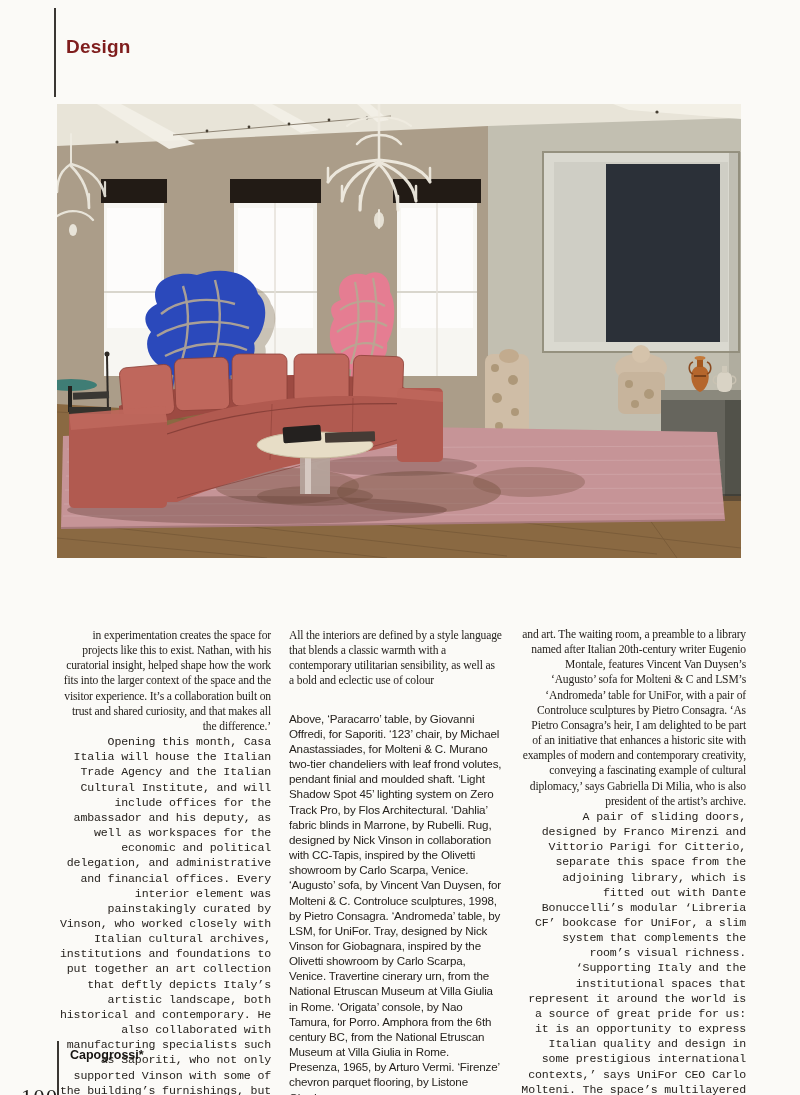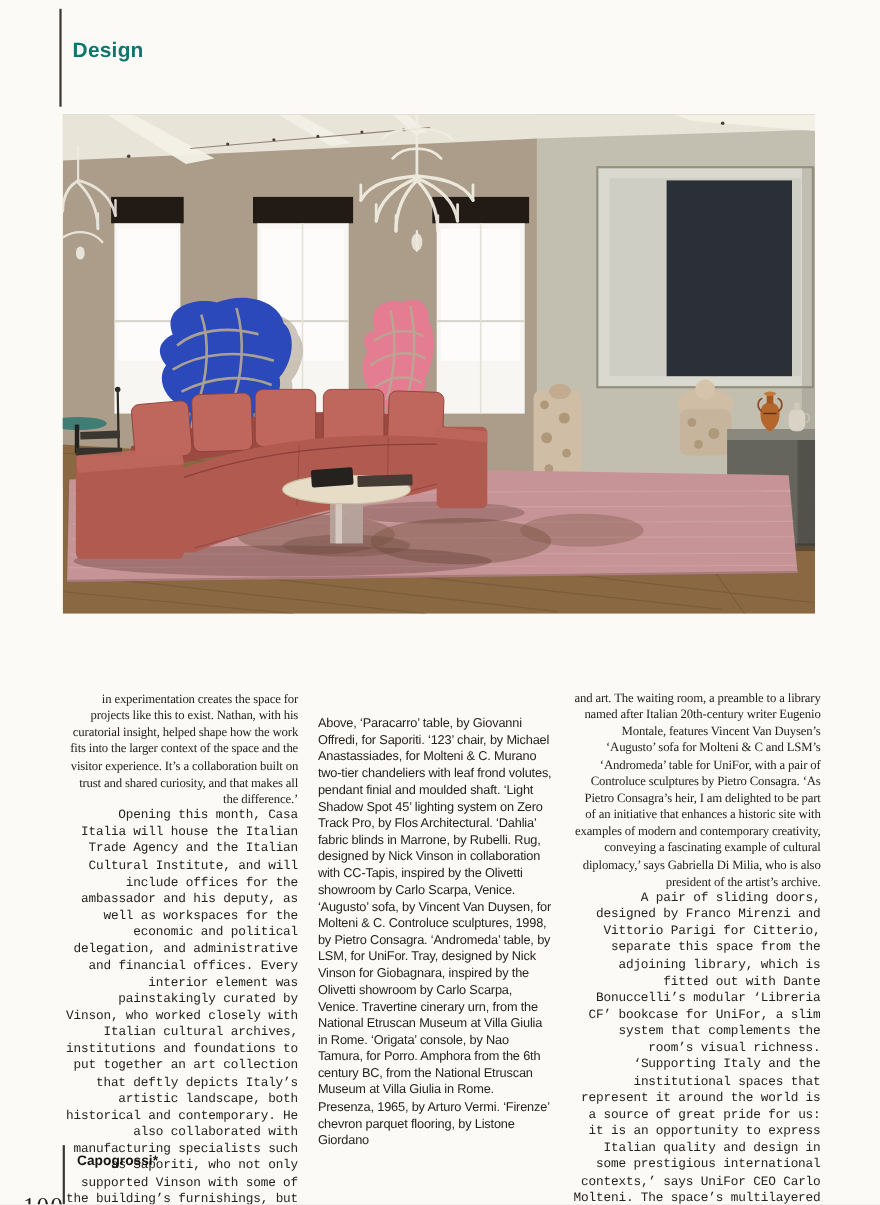--- a/index.html
+++ b/index.html
@@ -1,21 +1,21 @@
 <!DOCTYPE html>
 <html><head>
 <meta charset="utf-8">
 <style>
   html,body{margin:0;padding:0;background:#e8e8e6;}
   .page{position:relative;width:800px;height:1095px;background:#fbfaf7;overflow:hidden;
         font-family:"Liberation Serif",serif;color:#211e1b;}
   .vrule{position:absolute;background:#3a3733;}
   .section-title{position:absolute;left:66px;top:36px;margin:0;
         font-family:"Liberation Sans",sans-serif;font-weight:bold;font-size:19px;
-        letter-spacing:.2px;color:#0f766e;}
+        letter-spacing:.2px;color:#7f1d1d;}
   .photo{position:absolute;left:57px;top:104px;width:684px;height:454px;margin:0;}
   .col{position:absolute;top:628px;}
   .col p{margin:0;font-size:11.6px;line-height:15.15px;letter-spacing:-.15px;color:#26221e;}
   .col p.indent{text-indent:13px;font-family:Liberation Mono, monospace;}
   #col1{left:57px;width:214px;text-align:right;}
   #col2{left:289px;width:213px;}
   #col3{left:520px;width:226px;top:627px;text-align:right;}
   .caption{font-family:"Liberation Sans",sans-serif;font-size:9.2px;line-height:11.35px;
         letter-spacing:-.1px;color:#2d2b29;}
   .caption.first{margin-top:22px;}
@@ -260,20 +260,21 @@
       </g>
     </svg>
   </figure>
 
   <div class="col" id="col1">
     <p>in experimentation creates the space for projects like this to exist. Nathan, with his curatorial insight, helped shape how the work fits into the larger context of the space and the visitor experience. It’s a collaboration built on trust and shared curiosity, and that makes all the difference.’</p>
     <p class="indent">Opening this month, Casa Italia will house the Italian Trade Agency and the Italian Cultural Institute, and will include offices for the ambassador and his deputy, as well as workspaces for the economic and political delegation, and administrative and financial offices. Every interior element was painstakingly curated by Vinson, who worked closely with Italian cultural archives, institutions and foundations to put together an art collection that deftly depicts Italy’s artistic landscape, both historical and contemporary. He also collaborated with manufacturing specialists such as Saporiti, who not only supported Vinson with some of the building’s furnishings, but also helped create architectural uniformity throughout, with rooms entirely clad in panels by Piero Lissoni for Alpi. Listone Giordano supplied the Michele De Lucchi-designed hardwood flooring for a bespoke stage for the main hall.</p>
   </div>
 
   <div class="col" id="col2">
+    <p>All the interiors are defined by a style language that blends a classic warmth with a contemporary utilitarian sensibility, as well as a bold and eclectic use of colour</p>
     <p class="caption first">Above, ‘Paracarro’ table, by Giovanni Offredi, for Saporiti. ‘123’ chair, by Michael Anastassiades, for Molteni &amp; C. Murano two-tier chandeliers with leaf frond volutes, pendant finial and moulded shaft. ‘Light Shadow Spot 45’ lighting system on Zero Track Pro, by Flos Architectural. ‘Dahlia’ fabric blinds in Marrone, by Rubelli. Rug, designed by Nick Vinson in collaboration with CC-Tapis, inspired by the Olivetti showroom by Carlo Scarpa, Venice. ‘Augusto’ sofa, by Vincent Van Duysen, for Molteni &amp; C. Controluce sculptures, 1998, by Pietro Consagra. ‘Andromeda’ table, by LSM, for UniFor. Tray, designed by Nick Vinson for Giobagnara, inspired by the Olivetti showroom by Carlo Scarpa, Venice. Travertine cinerary urn, from the National Etruscan Museum at Villa Giulia in Rome. ‘Origata’ console, by Nao Tamura, for Porro. Amphora from the 6th century BC, from the National Etruscan Museum at Villa Giulia in Rome. Presenza, 1965, by Arturo Vermi. ‘Firenze’ chevron parquet flooring, by Listone Giordano</p>
 
   </div>
 
   <div class="col" id="col3">
     <p>and art. The waiting room, a preamble to a library named after Italian 20th-century writer Eugenio Montale, features Vincent Van Duysen’s ‘Augusto’ sofa for Molteni &amp; C and LSM’s ‘Andromeda’ table for UniFor, with a pair of Controluce sculptures by Pietro Consagra. ‘As Pietro Consagra’s heir, I am delighted to be part of an initiative that enhances a historic site with examples of modern and contemporary creativity, conveying a fascinating example of cultural diplomacy,’ says Gabriella Di Milia, who is also president of the artist’s archive.</p>
     <p class="indent">A pair of sliding doors, designed by Franco Mirenzi and Vittorio Parigi for Citterio, separate this space from the adjoining library, which is fitted out with Dante Bonuccelli’s modular ‘Libreria CF’ bookcase for UniFor, a slim system that complements the room’s visual richness. ‘Supporting Italy and the institutional spaces that represent it around the world is a source of great pride for us: it is an opportunity to express Italian quality and design in some prestigious international contexts,’ says UniFor CEO Carlo Molteni. The space’s multilayered effect is conveyed by some intricately crafted Murano chandeliers, a 1960s Giuseppe Capogrossi tapestry, and »</p>
   </div>
 
   <div class="footer-num">100</div>

